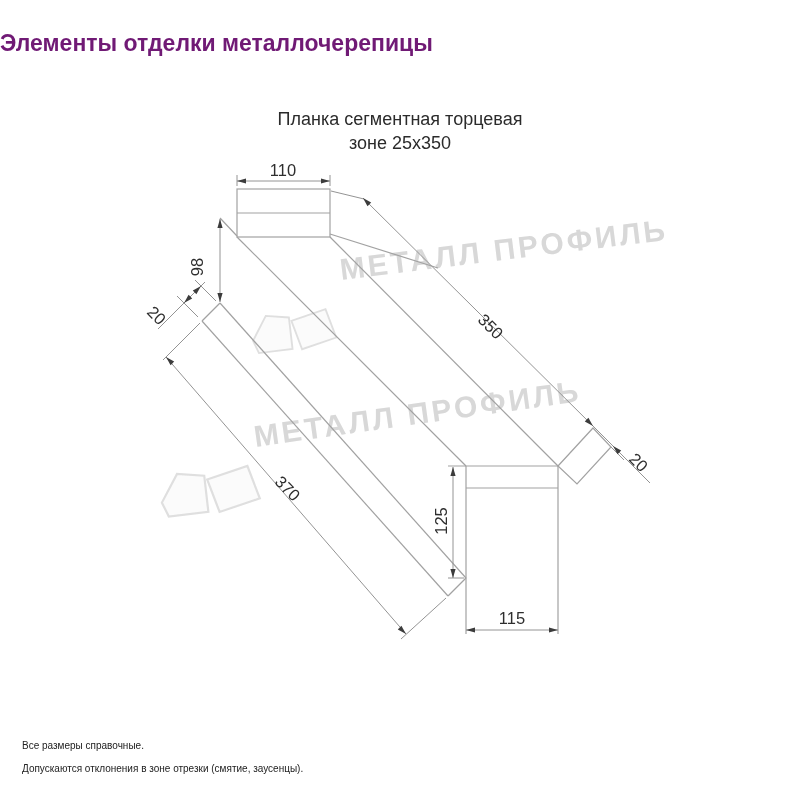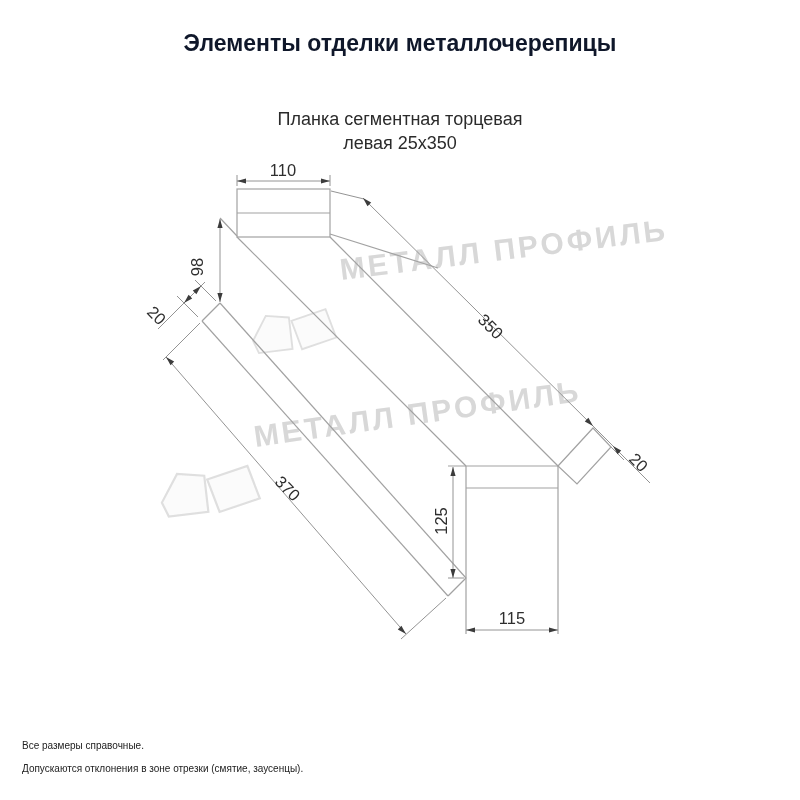--- a/index.html
+++ b/index.html
@@ -1,20 +1,20 @@
 <!DOCTYPE html>
 <html><head>
 <meta charset="utf-8">
 <style>
   html,body{margin:0;padding:0;background:#ffffff;}
   body{width:800px;height:800px;position:relative;overflow:hidden;
        font-family:"Liberation Sans", sans-serif;color:#1e1e1e;}
   .abs{position:absolute;}
-  .page-title{top:30px;left:0;width:800px;text-align:center;
-              font-size:23px;font-weight:bold;color:#0f172a;}
+  .page-title{top:30px;left:0;width:800px;
+              font-size:23px;font-weight:bold;color:#701a75;}
   .subtitle{left:0;width:800px;text-align:center;font-size:18px;color:#2b2b2b;}
   .subtitle.l1{top:109px;}
   .subtitle.l2{top:133px;}
   
   .wm-text{font-size:30px;font-weight:bold;letter-spacing:3px;
            color:#d8d8d8;white-space:nowrap;transform-origin:left center;}
   .wm1-text{left:340px;top:253px;transform:rotate(-7deg);}
   .wm2-text{left:254px;top:420px;transform:rotate(-8deg);}
   .wm-house{transform:rotate(-10deg);opacity:.9;}
   .wm1-house{left:248px;top:302px;width:90px;height:56px;}
@@ -40,21 +40,21 @@
 <div class="abs wm-text wm1-text">МЕТАЛЛ ПРОФИЛЬ</div>
 
 <svg class="abs wm-house wm2-house" viewBox="0 0 96 60" preserveAspectRatio="none">
   <polygon points="4,34 22,10 46,16 44,50 8,48" fill="#f7f7f7" fill-opacity="0.6" stroke="#dcdcdc" stroke-width="2"></polygon>
   <polygon points="48,20 86,14 92,46 54,52" fill="#f7f7f7" fill-opacity="0.6" stroke="#dcdcdc" stroke-width="2"></polygon>
 </svg>
 <div class="abs wm-text wm2-text">МЕТАЛЛ ПРОФИЛЬ</div>
 
 <div class="abs page-title">Элементы отделки металлочерепицы</div>
 <div class="abs subtitle l1">Планка сегментная торцевая</div>
-<div class="abs subtitle l2">левая 25х350</div>
+<div class="abs subtitle l2">зоне 25х350</div>
 
 <svg id="draw" class="abs" width="800" height="800" viewBox="0 0 800 800">
 
   <g>
     <rect class="oline" x="237" y="189" width="93" height="48"></rect>
     <line class="oline" x1="237" y1="213" x2="330" y2="213"></line>
     <line class="oline" x1="220" y1="218" x2="237" y2="236"></line>
     <line class="oline" x1="237" y1="237" x2="466" y2="466"></line>
     <line class="oline" x1="330" y1="237" x2="558" y2="466"></line>
     <line class="oline" x1="330" y1="234" x2="438" y2="268"></line>

